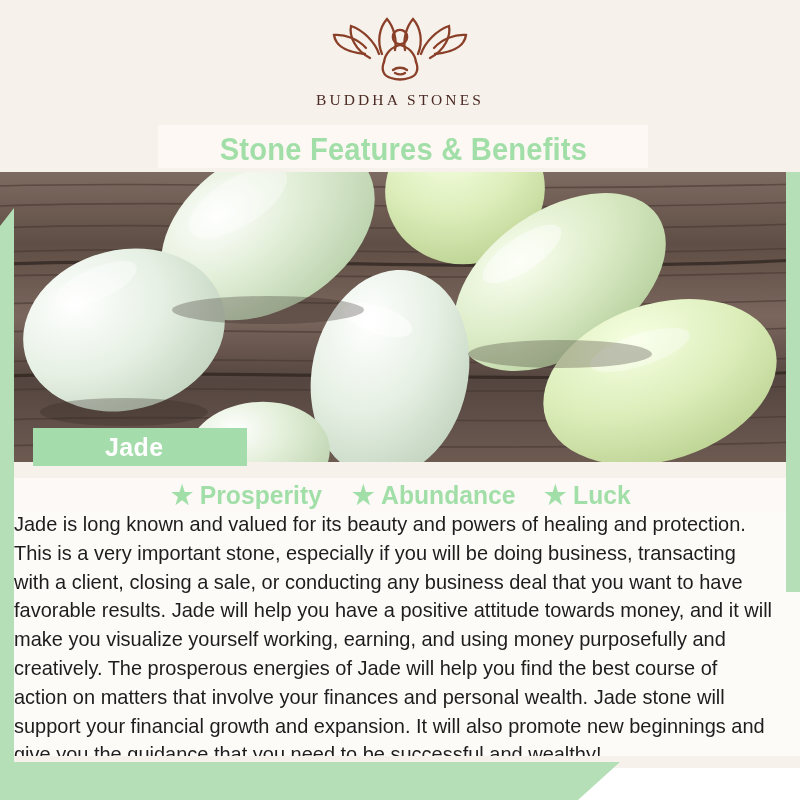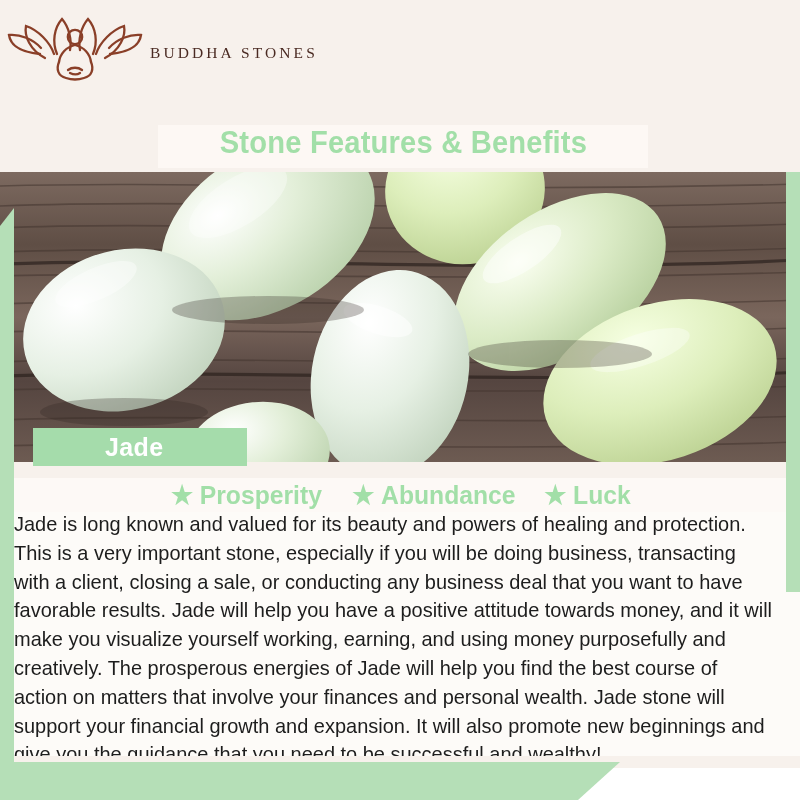--- a/index.html
+++ b/index.html
@@ -11,35 +11,35 @@
   }
   #page { position:relative; width:800px; height:800px; background:#ffffff; }
 
   
   .header {
     position:absolute; left:0; top:0; width:800px; height:172px;
     background:#f7f1ec;
   }
   .logo-wrap {
     position:absolute; left:0; top:14px; width:800px;
-    display:flex; flex-direction:row; align-items:center;
+    display:flex; flex-direction:column; align-items:center;
   }
   .logo-mark { width:150px; height:72px; display:block; }
   .logo-text {
     margin-top:5px;
     font-family:"Liberation Serif", serif;
     font-size:15.5px; letter-spacing:3.1px; color:#4a2a22;
     font-weight:400;
   }
 
   
   .title-band {
     position:absolute; left:158px; top:125px; width:490px; height:43px;
     background:#fdf8f4;
-    display:flex; align-items:flex-start; justify-content:center;
+    display:flex; align-items:flex-end; justify-content:center;
     z-index:6;
   }
   .title-text {
     font-family:"Liberation Sans Narrow","Liberation Sans",sans-serif;
     font-weight:bold; font-size:31px; color:#a2dfa8;
     letter-spacing:0.2px; white-space:nowrap;
     transform:scaleX(0.94); transform-origin:center;
   }
 
   

